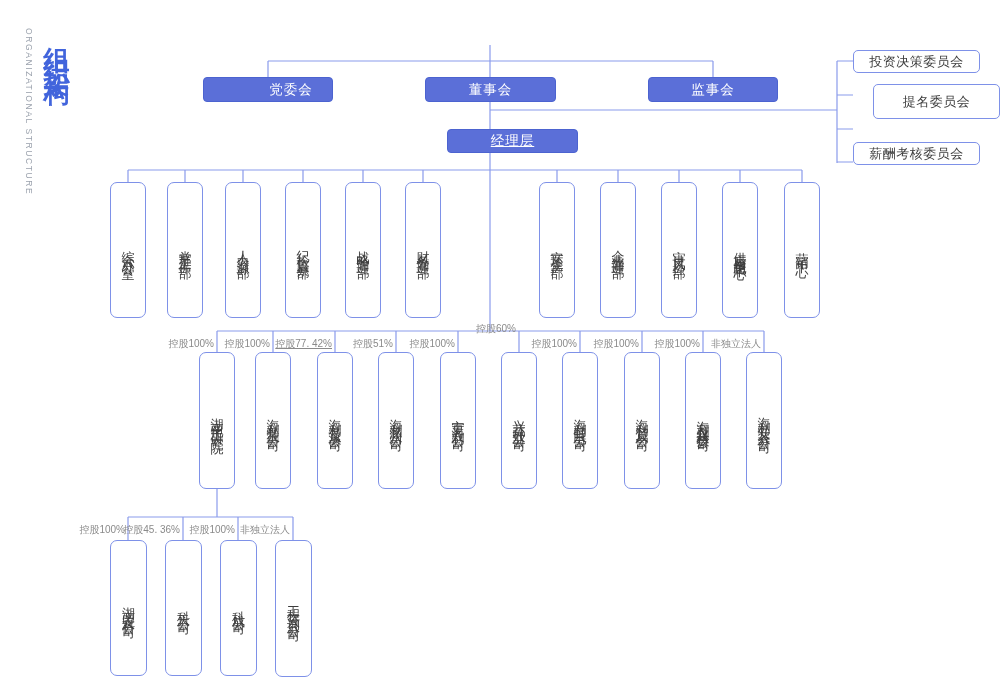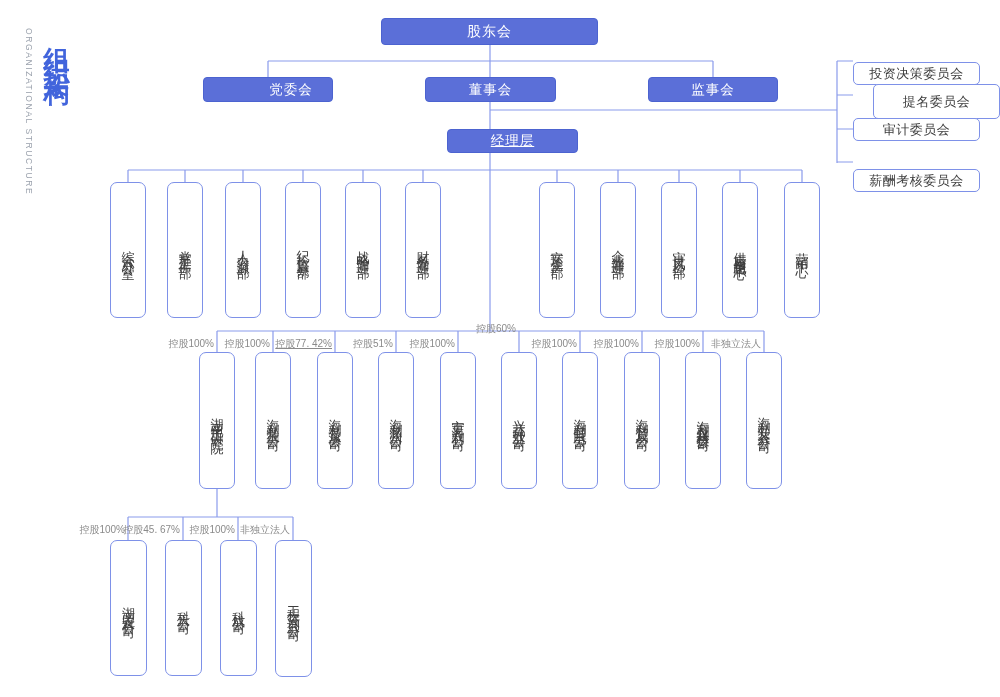--- a/index.html
+++ b/index.html
@@ -61,30 +61,28 @@
       <path d="M217 331 V352 M273 331 V352 M335 331 V352 M396 331 V352 M458 331 V352 M519 331 V352 M580 331 V352 M642 331 V352 M703 331 V352 M764 331 V352"></path>
       <path d="M217 489 V517"></path>
       <path d="M128 517 H293"></path>
       <path d="M128 517 V540 M183 517 V540 M238 517 V540 M293 517 V540"></path>
     </g>
   </svg>
 
   <div class="title-cn">组织架构</div>
   <div class="title-en">ORGANIZATIONAL STRUCTURE</div>
 
-  <div class="node bluebox" style="left:381px;top:18px;width:217px;height:27px;font-size:14px;">股东会</div>
   <div class="node bluebox" style="left:203px;top:77px;width:130px;height:25px;padding-left:46px;">党委会</div>
   <div class="node bluebox" style="left:425px;top:77px;width:131px;height:25px;">董事会</div>
   <div class="node bluebox" style="left:648px;top:77px;width:130px;height:25px;text-align:right;">监事会</div>
   <div class="node bluebox" style="left:447px;top:129px;width:131px;height:24px;text-decoration:underline;">经理层</div>
 
-  <div class="node whitebox" style="left:853px;top:50px;width:127px;height:23px;margin-top:12px;">投资决策委员会</div>
+  <div class="node whitebox" style="left:853px;top:50px;width:127px;height:23px;">投资决策委员会</div>
   <div class="node whitebox" style="left:853px;top:84px;width:127px;height:35px;margin-left:20px;">提名委员会</div>
-  <div class="node whitebox" style="left:853px;top:118px;width:127px;height:23px;">审计委员会</div>
-  <div class="node whitebox" style="left:853px;top:169px;width:127px;height:23px;">薪酬考核委员会</div>
+  <div class="node whitebox" style="left:853px;top:142px;width:127px;height:23px;">薪酬考核委员会</div>
 
   <div class="node vbox" style="left:110px;top:182px;width:36px;height:136px;">
       <span>综合办公室</span>
     </div>
   <div class="node vbox" style="left:167px;top:182px;width:36px;height:136px;">
       <span>党群工作部</span>
     </div>
   <div class="node vbox" style="left:225px;top:182px;width:36px;height:136px;">
       <span>人力资源部</span>
     </div>
@@ -149,21 +147,21 @@
       <span>海利贸易公司</span>
     </div>
   <div class="node vbox" style="left:685px;top:352px;width:36px;height:137px;">
       <span style="letter-spacing:2.5px;">海利永兴科技公司</span>
     </div>
   <div class="node vbox" style="left:746px;top:352px;width:36px;height:137px;">
       <span>海利安装分公司</span>
     </div>
 
   <div class="own-label" style="left:53px;top:523px;">控股100%</div>
-  <div class="own-label" style="left:108px;top:523px;">控股45. 67%</div>
+  <div class="own-label" style="left:108px;top:523px;">控股45. 36%</div>
   <div class="own-label" style="left:163px;top:523px;">控股100%</div>
   <div class="own-label" style="left:218px;top:523px;">非独立法人</div>
 
   <div class="node vbox" style="left:110px;top:540px;width:37px;height:136px;">
       <span>湖南安科公司</span>
     </div>
   <div class="node vbox" style="left:165px;top:540px;width:37px;height:136px;">
       <span>科天公司</span>
     </div>
   <div class="node vbox" style="left:220px;top:540px;width:37px;height:136px;">

